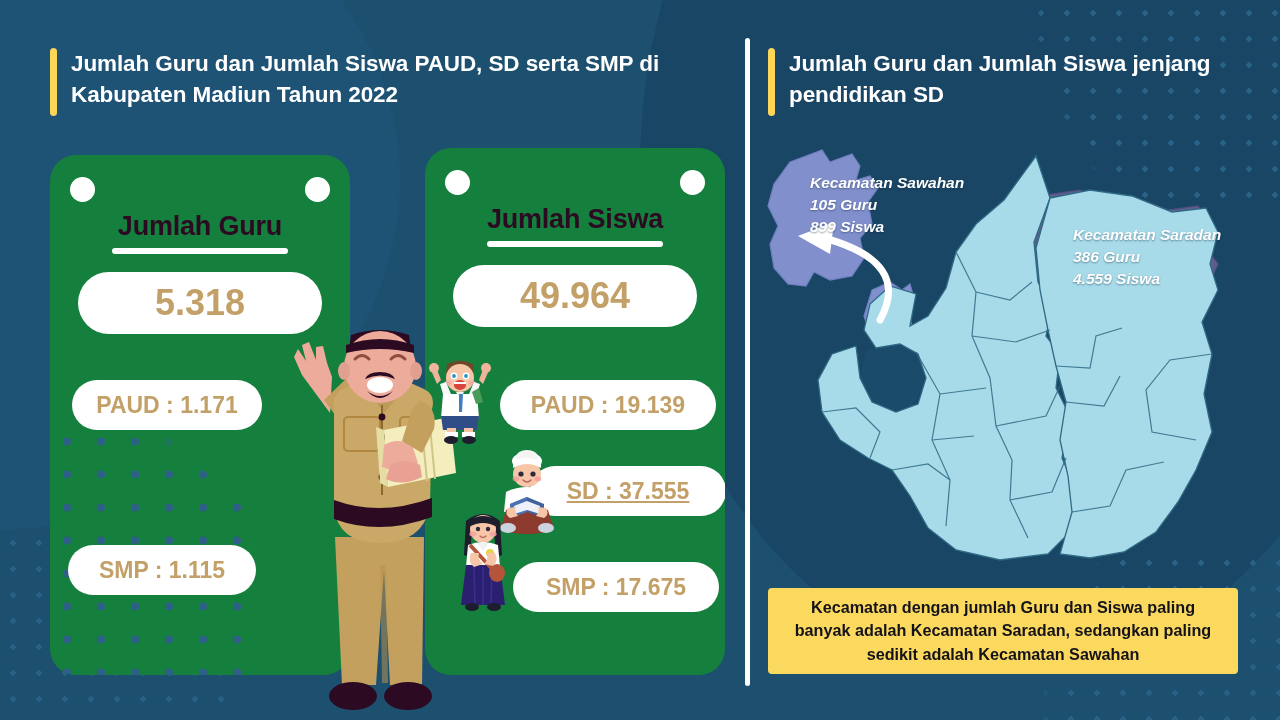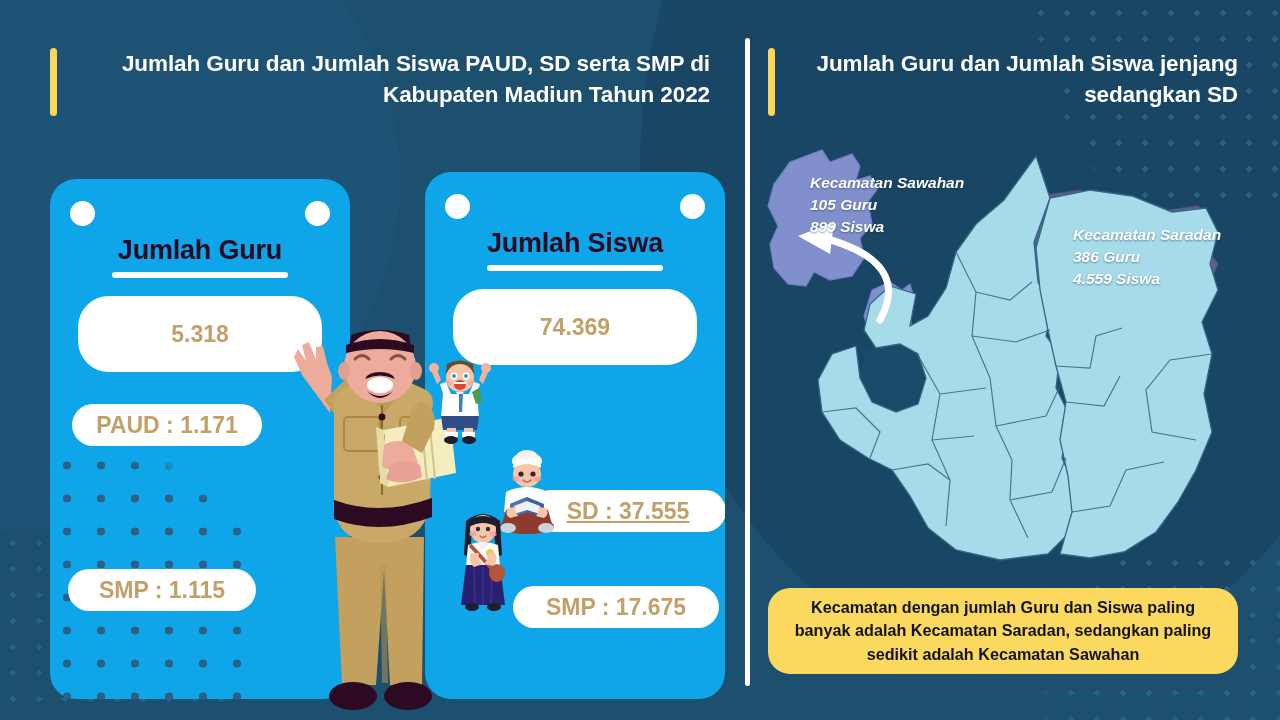--- a/index.html
+++ b/index.html
@@ -39,34 +39,34 @@
   }
 
   
   #center-divider {
     position:absolute; left:745px; top:38px;
     width:5px; height:648px; border-radius:3px;
     background:#ffffff;
   }
 
   
-  .title-block { position:absolute; display:flex; gap:5px; align-items:flex-start;text-align:right; }
+  .title-block { position:absolute; display:flex; gap:14px; align-items:flex-start; }
   .title-bar { width:7px; border-radius:4px; background:#fcd757; flex:none; }
   .title-text {
     color:#ffffff; font-weight:bold; font-size:22.5px; line-height:1.38;
     letter-spacing:-.1px;
   }
   #left-title  { left:50px;  top:48px;  width:660px; }
   #left-title  .title-bar { height:68px; }
   #right-title { left:768px; top:48px;  width:470px; }
   #right-title .title-bar { height:68px; }
 
   
   .stat-card {
-    position:absolute; background:#0ea5e9; border-radius:26px; overflow:hidden;margin-top:24px;
+    position:absolute; background:#15803d; border-radius:26px; overflow:hidden;
   }
   #card-guru  { left:50px;  top:155px; width:300px; height:520px; }
   #card-siswa { left:425px; top:148px; width:300px; height:527px; }
 
   .card-hole {
     position:absolute; width:25px; height:25px; border-radius:50%;
     background:#ffffff; top:22px;
   }
   .card-hole.left  { left:20px; }
   .card-hole.right { right:20px; }
@@ -74,27 +74,27 @@
   .card-title {
     position:absolute; left:0; right:0; top:56px; text-align:center;
     font-size:27px; font-weight:bold; color:#2b0a22; letter-spacing:-.2px;
   }
   .card-rule {
     position:absolute; left:50%; transform:translateX(-50%); top:93px;
     width:176px; height:6px; border-radius:3px; background:#ffffff;
   }
   .big-pill {
     position:absolute; left:50%; transform:translateX(-50%); top:117px;
-    width:244px; height:76px; border-radius:31px; background:#ffffff;
+    width:244px; height:62px; border-radius:31px; background:#ffffff;
     display:flex; align-items:center; justify-content:center;
-    font-size:23px; font-weight:bold; color:#c2a068;
+    font-size:36px; font-weight:bold; color:#c2a068;
   }
 
   .sub-pill {
-    position:absolute; height:42px; border-radius:25px; background:#ffffff;
+    position:absolute; height:50px; border-radius:25px; background:#ffffff;
     display:flex; align-items:center; justify-content:center;
     font-size:23px; font-weight:bold; color:#c2a068; white-space:nowrap;
     padding:0 20px; z-index:6;
   }
 
   
   #card-guru .sub-pill.p0 { left:22px; top:225px; width:190px; }
   #card-guru .sub-pill.p1 { left:85px; top:307px; width:185px; }
   #card-guru .sub-pill.p2 { left:18px; top:390px; width:188px; }
 
@@ -126,21 +126,21 @@
   .map-label {
     position:absolute; color:#ffffff; font-weight:bold; font-size:15.5px;
     line-height:1.42; text-shadow:0 1px 2px rgba(10,35,55,.45); z-index:5;font-style:italic;
   }
   #label-sawahan { left:810px; top:172px; }
   #label-saradan { left:1073px; top:224px; }
 
   
   #caption-box {
     position:absolute; left:768px; top:588px; width:470px; height:86px;
-    background:#fbd95f; border-radius:22px;
+    background:#fbd95f; border-radius:4px;
     display:flex; align-items:center; justify-content:center; text-align:center;
     padding:0 16px;
     font-size:16.2px; font-weight:bold; color:#14121a; line-height:1.45;
   }
 </style>
 </head>
 <body>
 
 <div id="bg-swoosh-right"></div>
 <div id="bg-swoosh-left"></div>
@@ -150,40 +150,41 @@
 
 <div id="center-divider"></div>
 
 <div class="title-block" id="left-title">
   <div class="title-bar"></div>
   <div class="title-text">Jumlah Guru dan Jumlah Siswa PAUD, SD serta SMP di Kabupaten Madiun Tahun 2022</div>
 </div>
 
 <div class="title-block" id="right-title">
   <div class="title-bar"></div>
-  <div class="title-text">Jumlah Guru dan Jumlah Siswa jenjang sedangkan SD</div>
+  <div class="title-text">Jumlah Guru dan Jumlah Siswa jenjang pendidikan SD</div>
 </div>
 
 <div class="stat-card" id="card-guru">
   <div id="guru-dots"></div>
   <div class="card-hole left"></div>
   <div class="card-hole right"></div>
   <div class="card-title">Jumlah Guru</div>
   <div class="card-rule"></div>
   <div class="big-pill">5.318</div>
   <div class="sub-pill p0">PAUD : 1.171</div>
   <div class="sub-pill p2">SMP : 1.115</div>
 </div>
 
 <div class="stat-card" id="card-siswa">
   <div class="card-hole left"></div>
   <div class="card-hole right"></div>
   <div class="card-title">Jumlah Siswa</div>
   <div class="card-rule"></div>
-  <div class="big-pill">74.369</div>
+  <div class="big-pill">49.964</div>
+  <div class="sub-pill p0">PAUD : 19.139</div>
   <div class="sub-pill p1">SD : 37.555</div>
   <div class="sub-pill p2">SMP : 17.675</div>
 </div>
 
 <svg id="teacher-illustration" viewBox="0 0 215 415">
 
   <path d="M58 108 L30 70 L22 52 L26 44 L34 56 L30 40 L37 37 L44 55 L44 42 L51 41 L55 58 L60 72 Z" fill="#edab9b"></path>
   <path d="M52 95 L78 70 L96 92 L72 122 Z" fill="#c4a05e"></path>
 
   <path d="M63 232 L152 232 L150 380 L118 380 L112 265 L104 380 L70 380 Z" fill="#c4a05e"></path>

